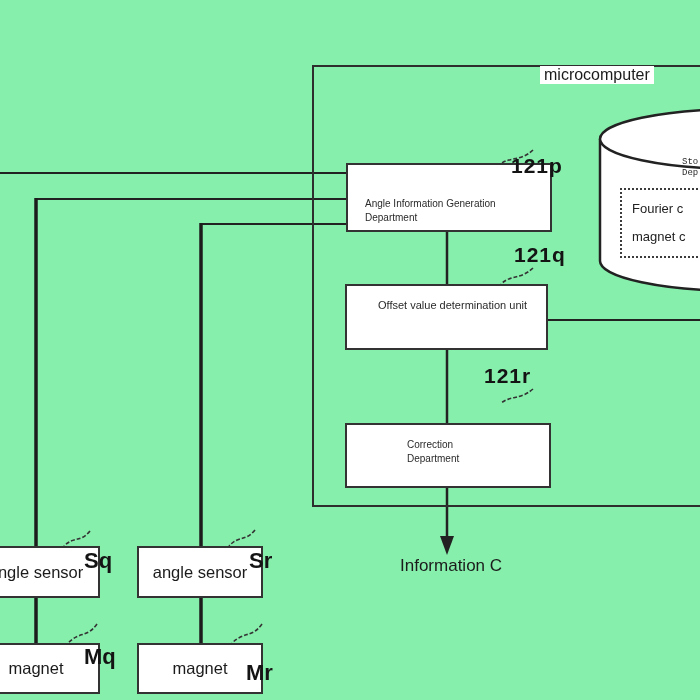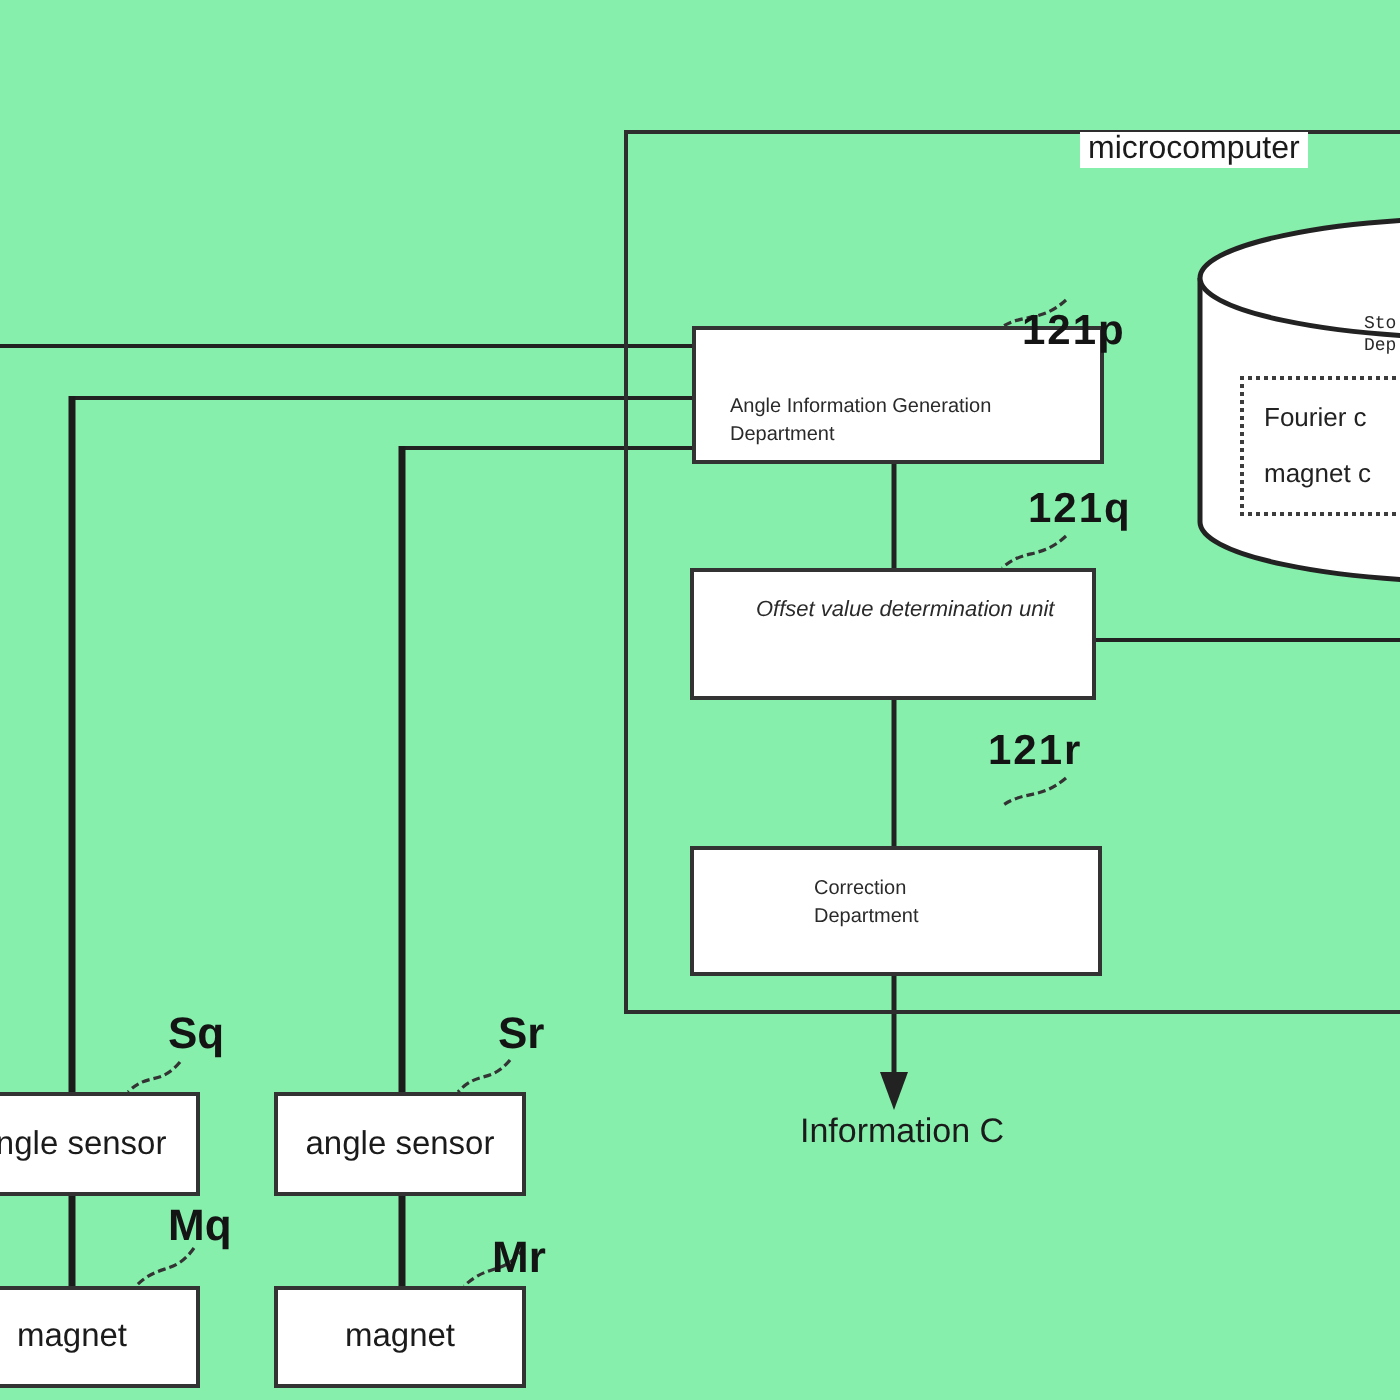--- a/index.html
+++ b/index.html
@@ -11,21 +11,21 @@
   }
   .abs{position:absolute;}
   svg.layer{position:absolute;left:0;top:0;width:700px;height:700px;}
   
   .box{position:absolute;background:#ffffff;border:2px solid #333333;box-sizing:border-box;}
   .mcu{position:absolute;background:transparent;border:2px solid #2e2e2e;box-sizing:border-box;}
   .dotted{border-style:dotted;border-width:2px;border-color:#3c3c3c;}
   
   .lbl-big{font-size:16px;color:#1b1b1b;white-space:nowrap;}
   .ref{font-size:21px;font-weight:600;letter-spacing:1px;color:#141414;white-space:nowrap;}
-  .ref-sm{font-size:22px;font-weight:600;color:#141414;white-space:nowrap;}
+  .ref-sm{font-size:22px;font-weight:600;color:#141414;white-space:nowrap;margin-top:44px;}
   .smalltext{font-size:10px;line-height:14px;color:#2a2a2a;}
   .midtext{font-size:11px;color:#2a2a2a;white-space:nowrap;}
   .tinytext{font-size:9px;line-height:11px;color:#2a2a2a;white-space:nowrap;font-family:Liberation Mono, monospace;}
   .celltext{font-size:13px;line-height:28px;color:#222;white-space:nowrap;}
   .boxlabel{width:100%;height:100%;display:flex;align-items:center;justify-content:center;
     font-size:16.5px;color:#1b1b1b;white-space:nowrap;}
 </style>
 </head>
 <body>
 
@@ -65,32 +65,32 @@
   <div class="abs lbl-big" style="left:540px;top:66px;background:#fff;padding:0 4px;">microcomputer</div>
 
   <div class="box" style="left:346px;top:163px;width:206px;height:69px;">
     <div class="smalltext" style="position:absolute;left:17px;top:32px;">
       <div>Angle Information Generation</div>
       <div>Department</div>
     </div>
   </div>
   <div class="abs ref" style="left:511px;top:117px;margin-top:37px;">121p</div>
 
-  <div class="box" style="left:345px;top:284px;width:203px;height:66px;font-style:italic;">
+  <div class="box" style="left:345px;top:284px;width:203px;height:66px;">
     <div class="midtext" style="position:absolute;left:31px;top:13px;">Offset value determination unit</div>
   </div>
   <div class="abs ref" style="left:514px;top:243px;">121q</div>
 
   <div class="box" style="left:345px;top:403px;width:206px;height:65px;margin-top:20px;">
     <div class="smalltext" style="position:absolute;left:60px;top:13px;">
       <div>Correction</div>
       <div>Department</div>
     </div>
   </div>
-  <div class="abs ref" style="left:494px;top:364px;">121r</div>
+  <div class="abs ref" style="left:484px;top:364px;">121r</div>
 
   <div class="abs tinytext" style="left:682px;top:157px;">
     <div>Sto</div>
     <div>Dep</div>
   </div>
 
   <div class="box dotted" style="left:620px;top:188px;width:130px;height:70px;">
     <div class="celltext" style="position:absolute;left:10px;top:5px;">
       <div>Fourier c</div>
       <div>magnet c</div>

